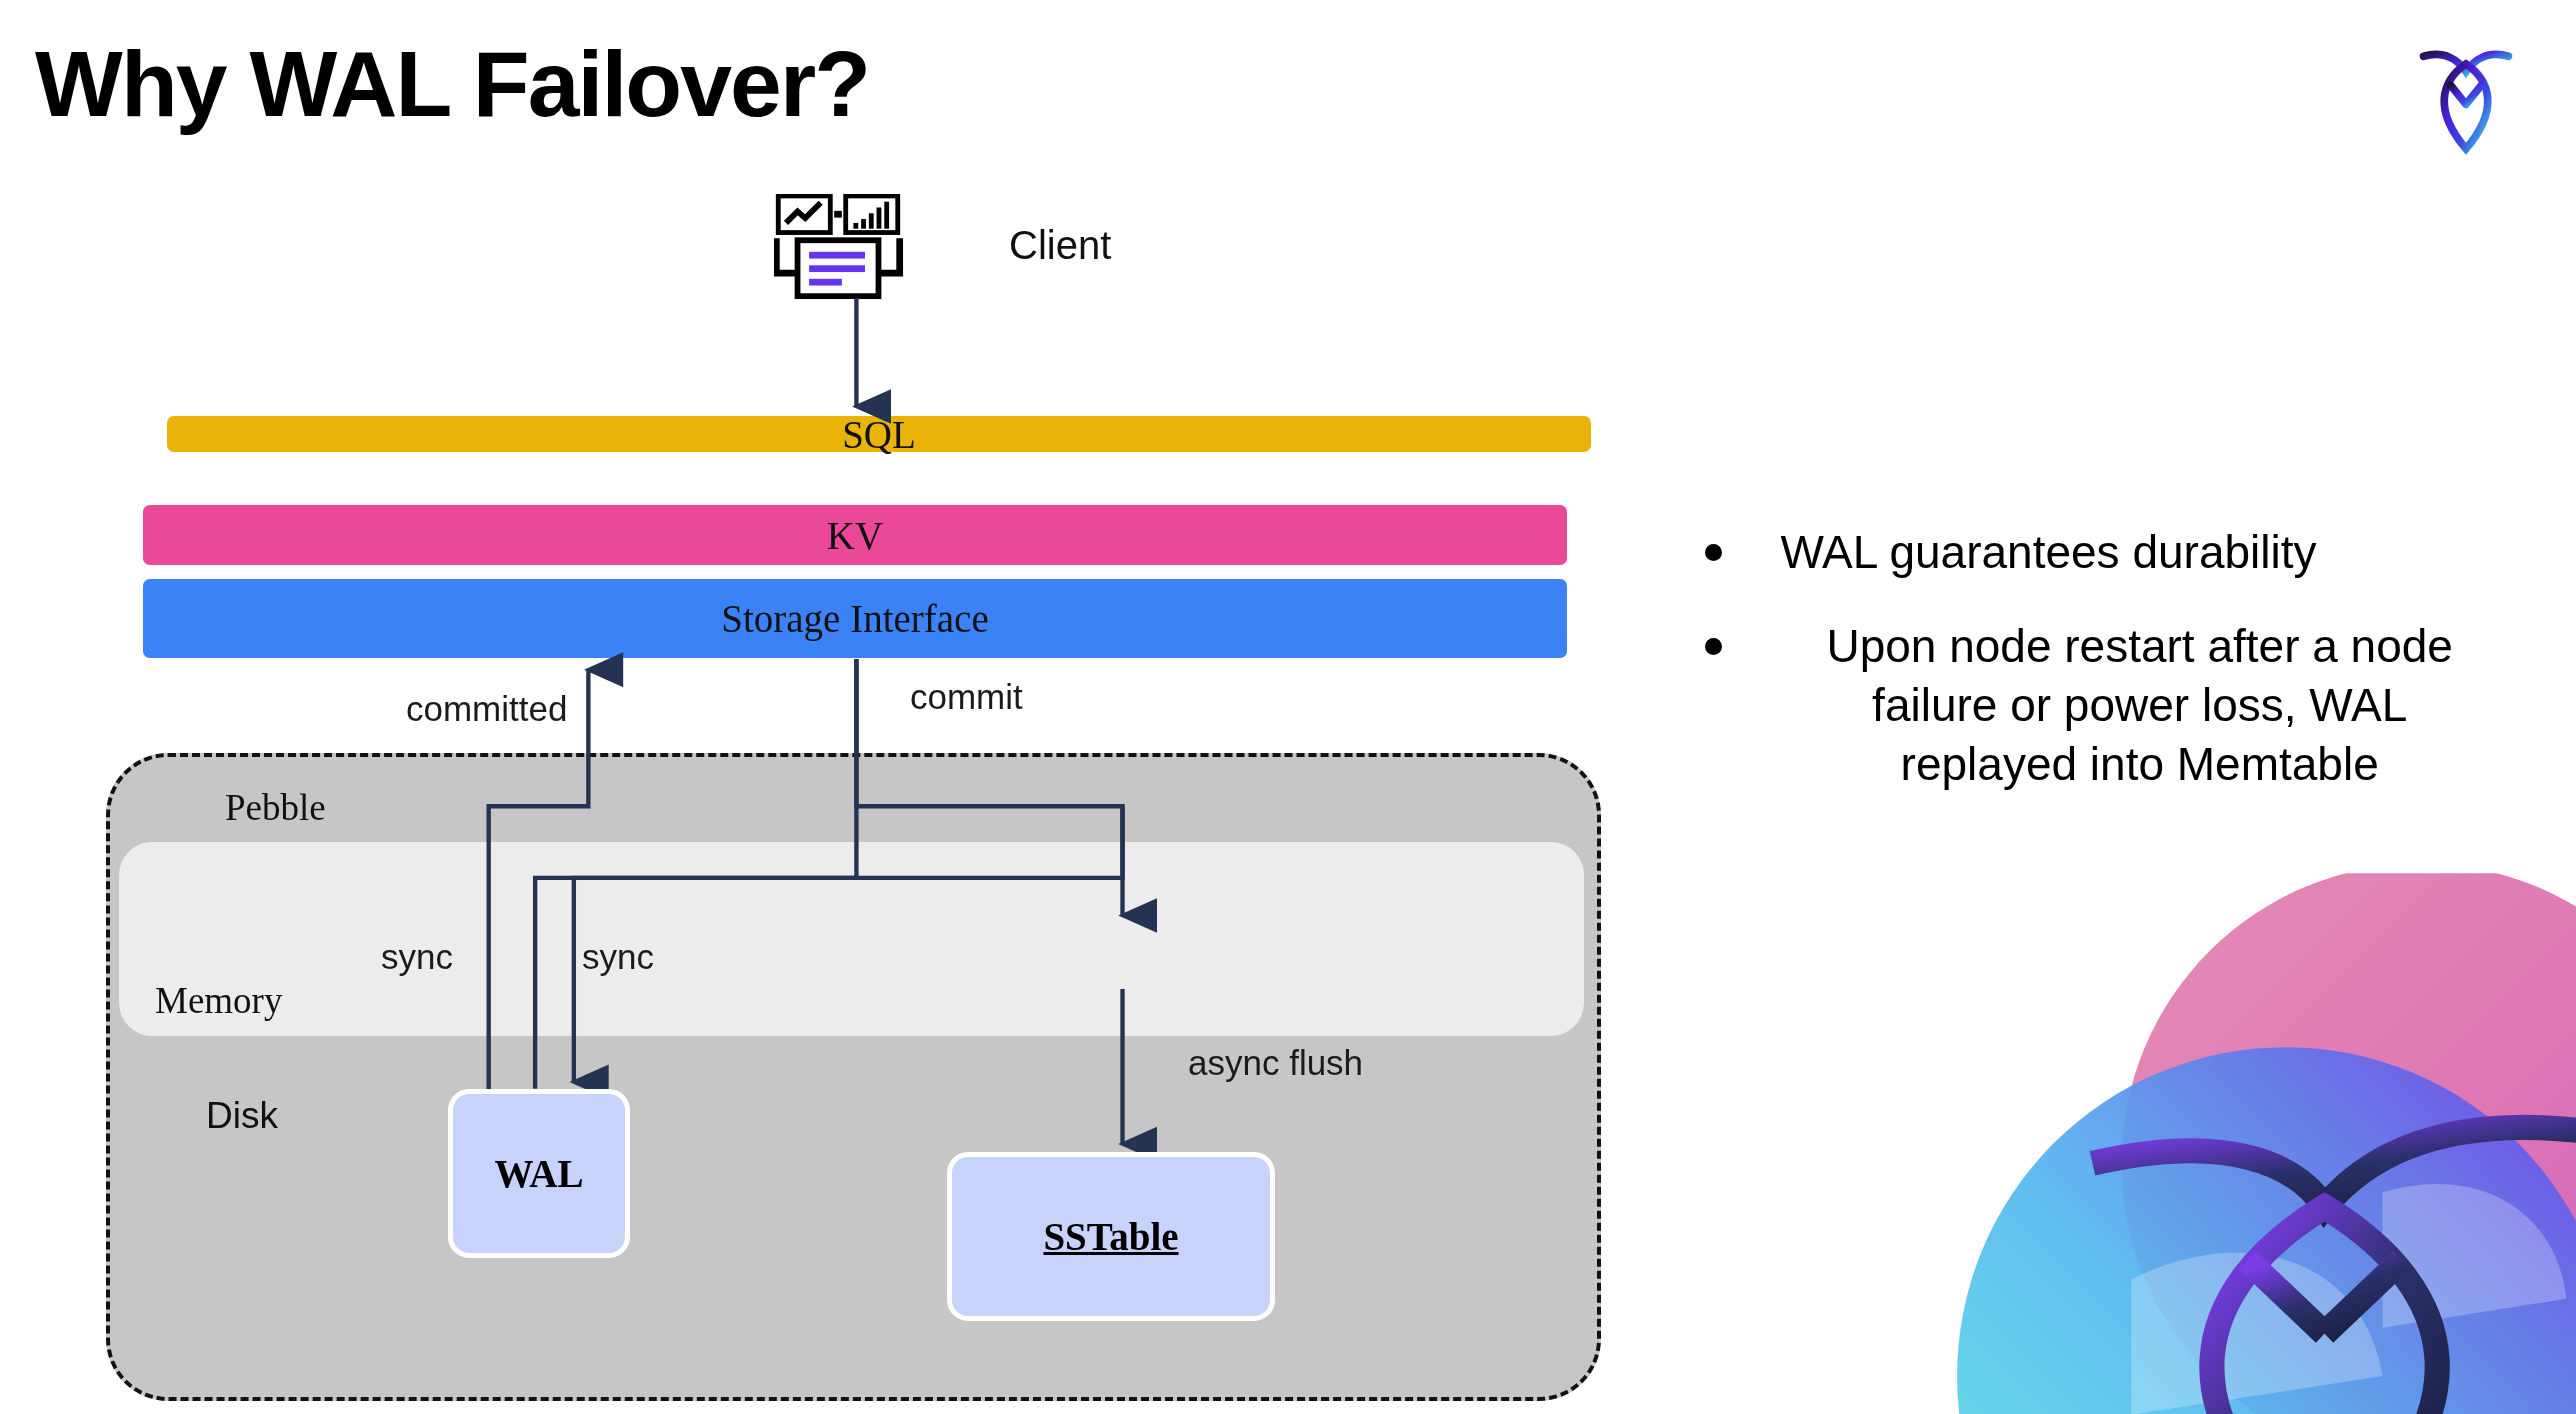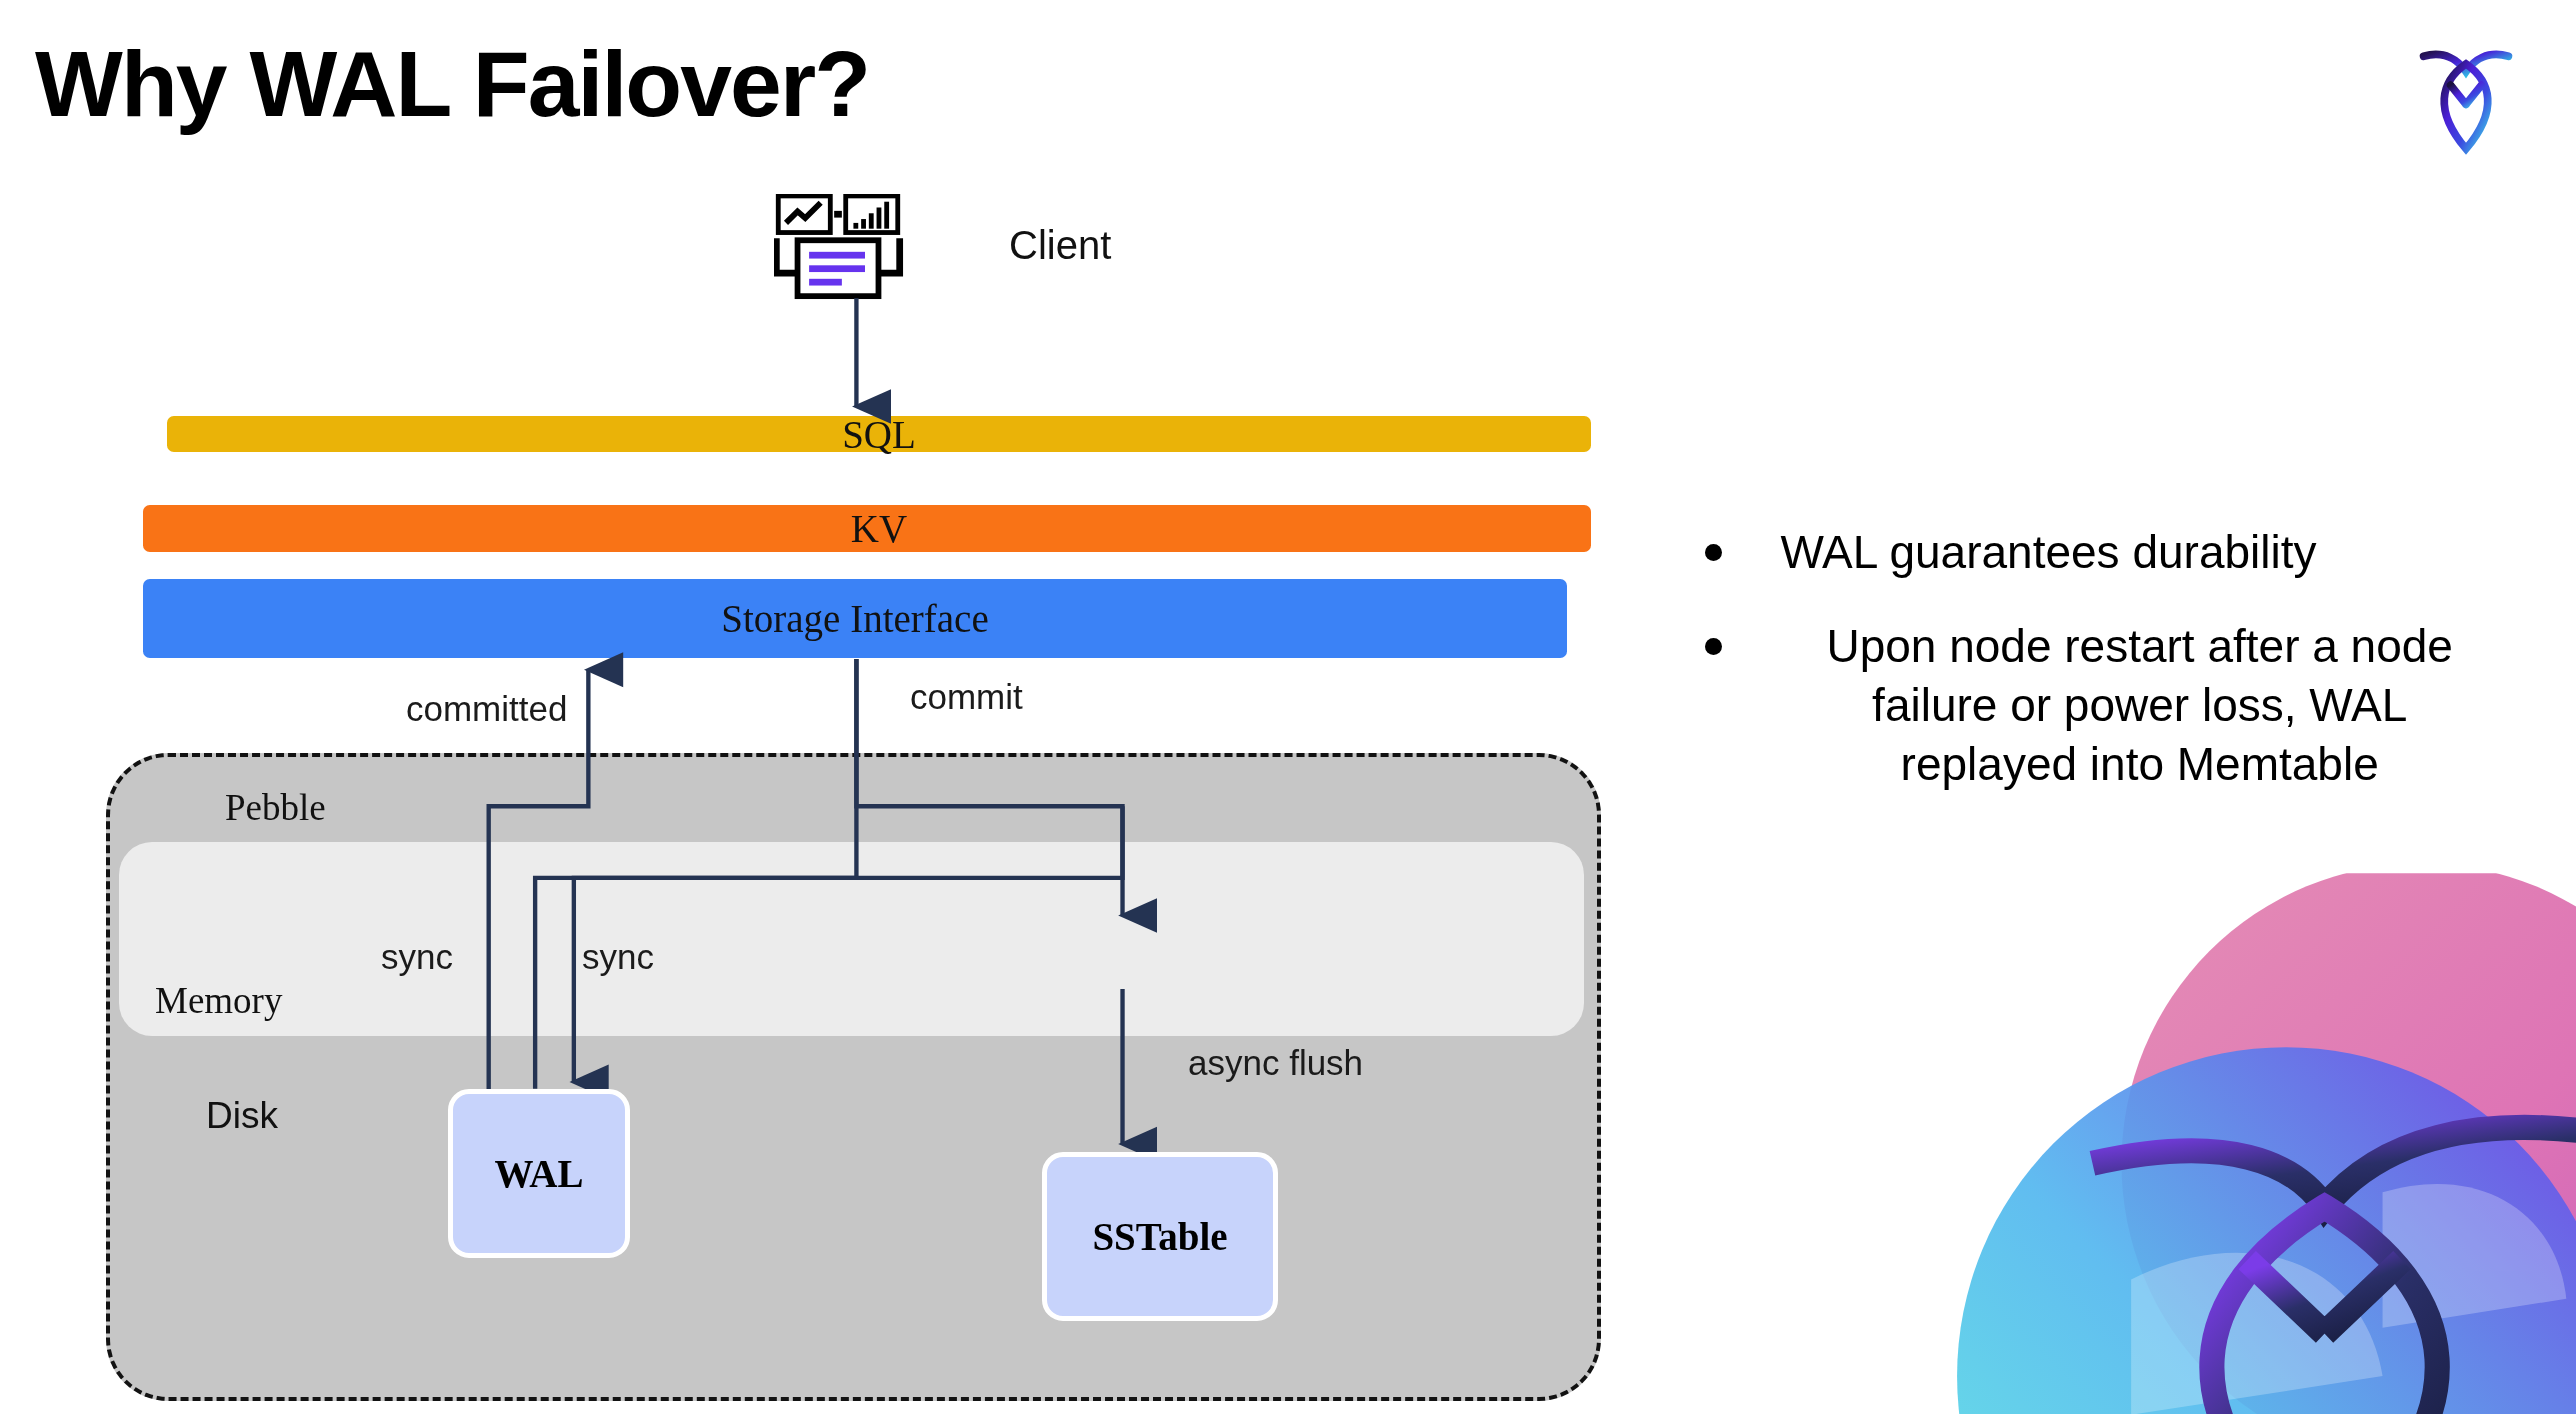--- a/index.html
+++ b/index.html
@@ -37,21 +37,21 @@
 
   
   .layer-bar{
     position:absolute;left:143px;width:1424px;
     border-radius:6.8px;
     display:flex;align-items:center;justify-content:center;
     font-family:"Liberation Serif", serif;
     font-size:39px;color:#111111;
   }
   #layer-sql{top:416px;height:36px;background:#eab308;margin-left:24px;}
-  #layer-kv{top:505px;height:47px;background:#f97316;padding-left:24px;}
+  #layer-kv{top:505px;height:60px;background:#ec4899;}
   #layer-storage{top:579px;height:79px;background:#3b82f6;}
 
   
   #pebble-container{
     position:absolute;left:106px;top:753px;width:1495px;height:648px;
     background:#c6c6c6;
     border:4.8px dashed #121212;
     border-radius:62px;
     box-sizing:border-box;
   }
@@ -83,22 +83,22 @@
   }
   #node-memtable{
     left:985px;top:924px;width:277px;height:64px;
     border:2.9px solid #b6b6b6;border-radius:11.6px;
   }
   #node-wal{
     left:448px;top:1089px;width:182px;height:169px;
     border:5.8px solid #ffffff;border-radius:21px;
   }
   #node-sstable{
-    left:1042px;top:1152px;width:236px;height:169px;
-    border:5.8px solid #ffffff;border-radius:21px;
+    left:947px;top:1152px;width:328px;height:169px;
+    border:5.8px solid #ffffff;border-radius:21px;text-decoration:underline;
   }
 
   
   .edge-label{
     position:absolute;
     font-family:"Liberation Sans", sans-serif;
     font-size:35px;color:#1b1b1b;white-space:nowrap;
   }
   #label-committed{left:406px;top:689px;}
   #label-commit{left:910px;top:677px;}

